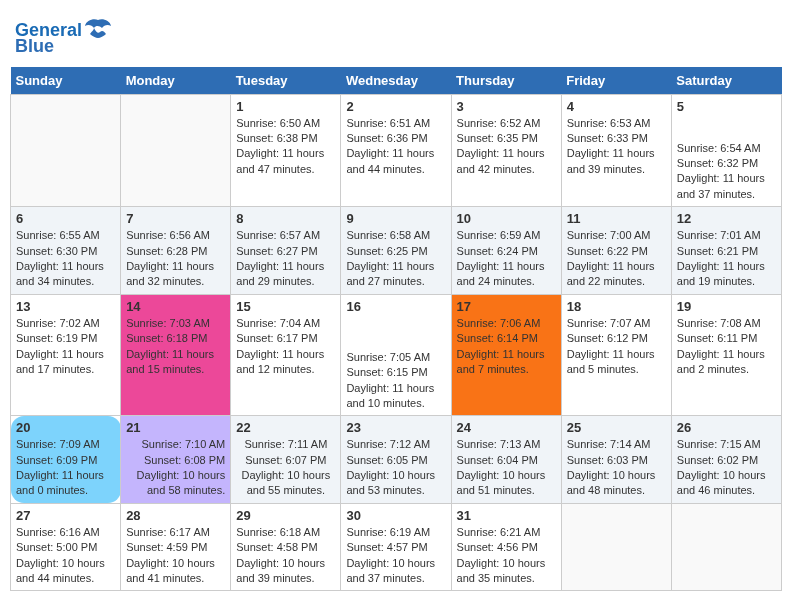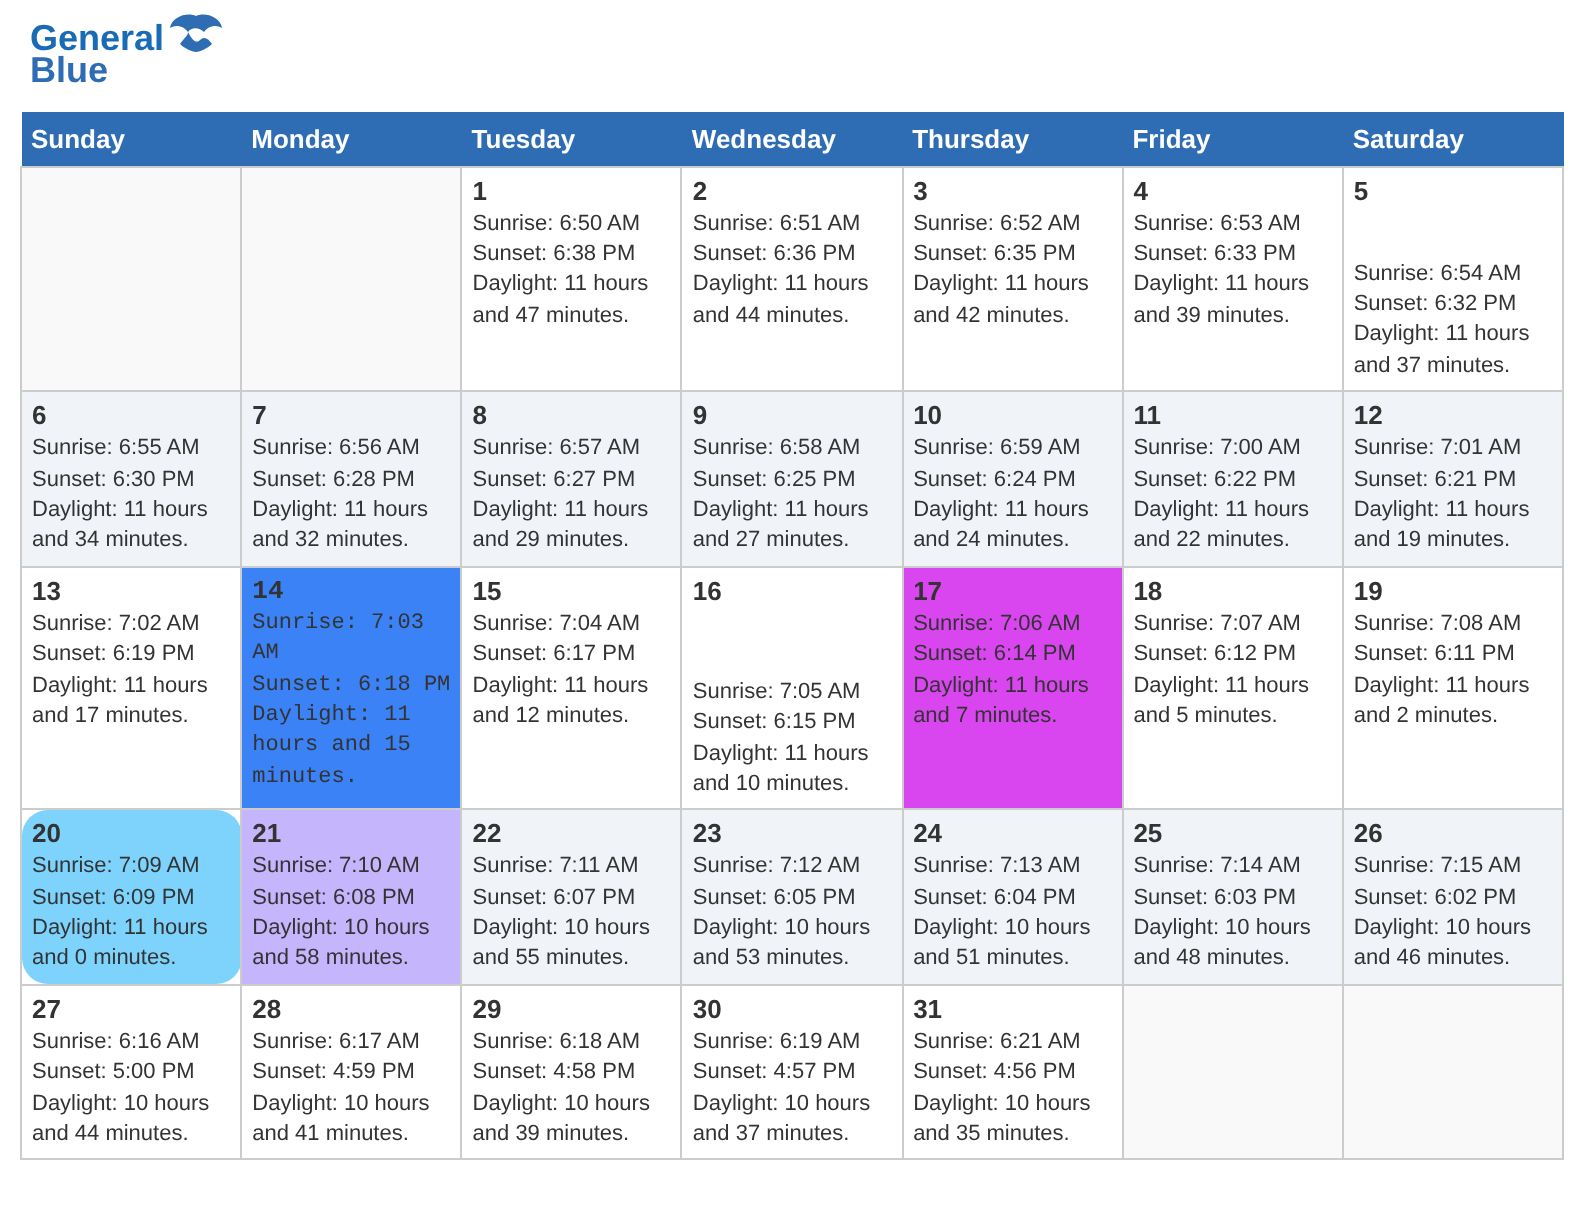--- a/index.html
+++ b/index.html
@@ -87,21 +87,21 @@
     tr:nth-child(even) td.empty {
       background-color: #f4f4f4;
     }
   </style>
 </head>
 <body>
 
 <div class="header">
   <div class="logo">
     <div>
-      <div style="display:flex;align-items:flex-start;">
+      <div style="display:flex;align-items:center;margin-top:11px;">
         <span class="logo-text">
           <span>General</span>
         </span>
         <svg width="28" height="22" viewBox="0 0 28 22" style="margin-left:2px;margin-top:-4px;">
           <path d="M14 2 C18 0, 26 2, 27 8 C24 6, 20 7, 18 10 C16 8, 12 7, 10 10 C8 7, 4 6, 1 8 C2 2, 10 0, 14 2Z" fill="#2e6db4"></path>
           <path d="M10 10 C12 14, 14 16, 16 14 C18 12, 20 13, 22 16 C20 18, 16 20, 14 20 C12 20, 8 18, 6 16 C8 13, 10 12, 10 10Z" fill="#2e6db4"></path>
         </svg>
       </div>
       <div class="logo-text" style="color:#2e6db4;font-size:18px;font-weight:bold;margin-top:-4px;">Blue</div>
     </div>
@@ -203,39 +203,39 @@
 Daylight: 11 hours and 19 minutes.</div>
         </td>
       </tr>
       <tr>
         <td style="background-color: rgb(255, 255, 255);">
           <span class="day-number">13</span>
           <div class="day-info" style="white-space: pre-line;">Sunrise: 7:02 AM
 Sunset: 6:19 PM
 Daylight: 11 hours and 17 minutes.</div>
         </td>
-        <td style="background-color: #3b82f6; font-family: Liberation Mono, monospace;">
+        <td style="background-color: #ec4899;">
           <span class="day-number">14</span>
           <div class="day-info" style="white-space: pre-line;">Sunrise: 7:03 AM
 Sunset: 6:18 PM
 Daylight: 11 hours and 15 minutes.</div>
         </td>
         <td style="background-color: rgb(255, 255, 255);">
           <span class="day-number">15</span>
           <div class="day-info" style="white-space: pre-line;">Sunrise: 7:04 AM
 Sunset: 6:17 PM
 Daylight: 11 hours and 12 minutes.</div>
         </td>
         <td style="background-color: rgb(255, 255, 255);">
           <span class="day-number">16</span>
           <div class="day-info" style="white-space: pre-line; margin-top: 36px;">Sunrise: 7:05 AM
 Sunset: 6:15 PM
 Daylight: 11 hours and 10 minutes.</div>
         </td>
-        <td style="background-color: #d946ef;">
+        <td style="background-color: #f97316;">
           <span class="day-number">17</span>
           <div class="day-info" style="white-space: pre-line;">Sunrise: 7:06 AM
 Sunset: 6:14 PM
 Daylight: 11 hours and 7 minutes.</div>
         </td>
         <td style="background-color: rgb(255, 255, 255);">
           <span class="day-number">18</span>
           <div class="day-info" style="white-space: pre-line;">Sunrise: 7:07 AM
 Sunset: 6:12 PM
 Daylight: 11 hours and 5 minutes.</div>
@@ -249,27 +249,27 @@
       </tr>
       <tr>
         <td style="background-color: #7dd3fc; border-radius: 13px;">
           <span class="day-number">20</span>
           <div class="day-info" style="white-space: pre-line;">Sunrise: 7:09 AM
 Sunset: 6:09 PM
 Daylight: 11 hours and 0 minutes.</div>
         </td>
         <td style="background-color: #c4b5fd;">
           <span class="day-number">21</span>
-          <div class="day-info" style="white-space: pre-line;">Sunrise: 7:10 AM
+          <div class="day-info" style="white-space: pre-line; text-align: right;">Sunrise: 7:10 AM
 Sunset: 6:08 PM
 Daylight: 10 hours and 58 minutes.</div>
         </td>
         <td style="background-color: rgb(240, 244, 248);">
           <span class="day-number">22</span>
-          <div class="day-info" style="white-space: pre-line;">Sunrise: 7:11 AM
+          <div class="day-info" style="white-space: pre-line; text-align: center;">Sunrise: 7:11 AM
 Sunset: 6:07 PM
 Daylight: 10 hours and 55 minutes.</div>
         </td>
         <td style="background-color: rgb(240, 244, 248);">
           <span class="day-number">23</span>
           <div class="day-info" style="white-space: pre-line;">Sunrise: 7:12 AM
 Sunset: 6:05 PM
 Daylight: 10 hours and 53 minutes.</div>
         </td>
         <td style="background-color: rgb(240, 244, 248);">

